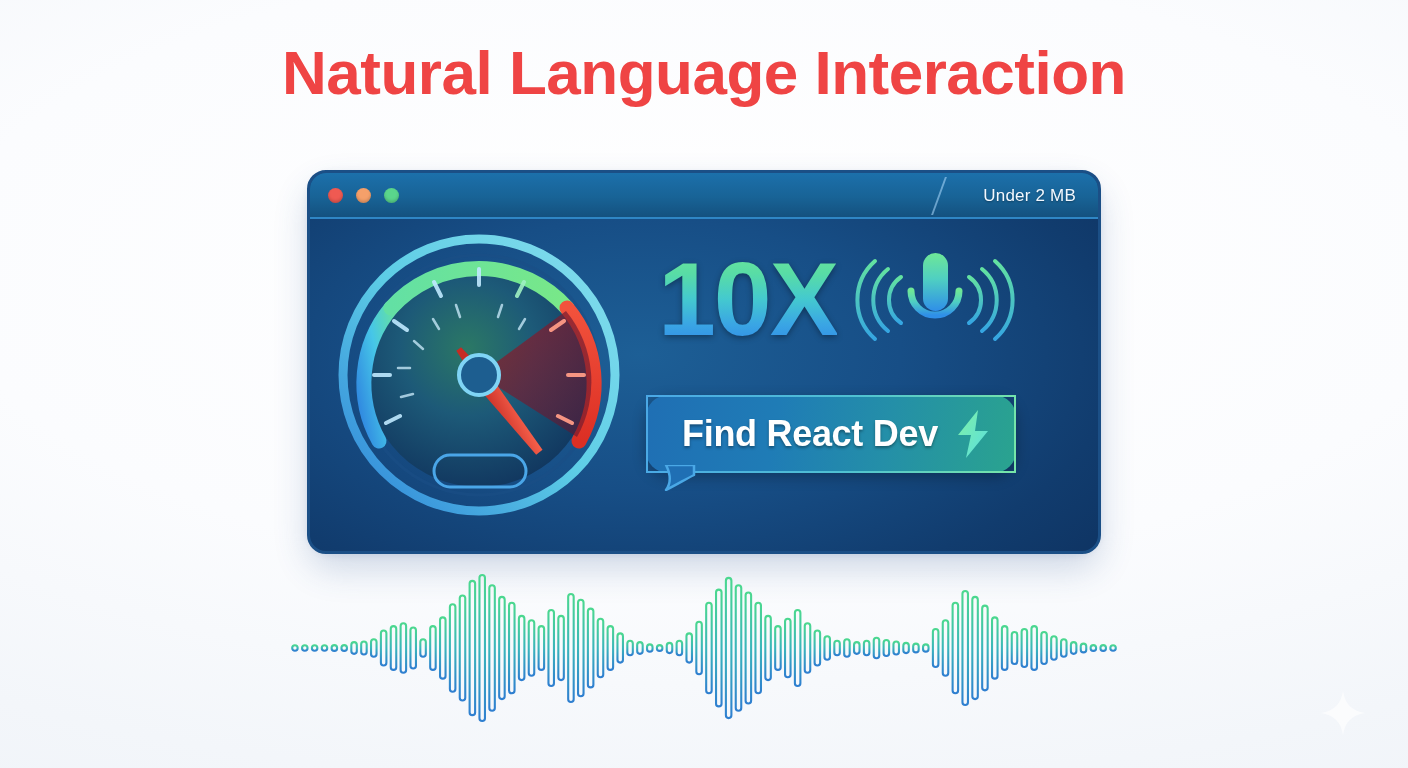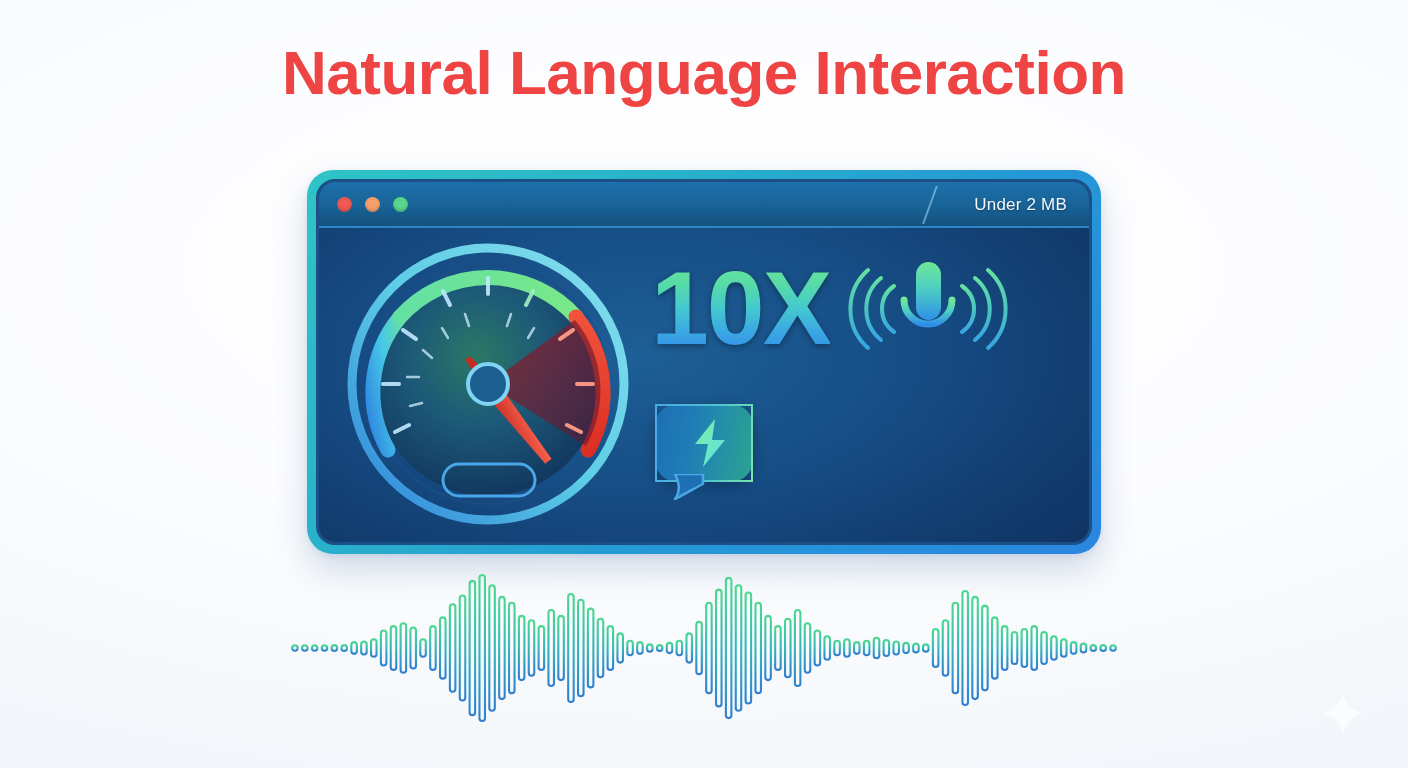--- a/index.html
+++ b/index.html
@@ -20,21 +20,20 @@
     letter-spacing:-0.5px;
     color:#ef4444;
     text-shadow:0 1px 0 rgba(255,255,255,.7);
     white-space:nowrap;
   }
 
   
   .window{
     position:absolute;left:307px;top:170px;width:794px;height:384px;
     border-radius:26px;
-    padding:9px;
     box-sizing:border-box;
     background:linear-gradient(135deg,#2fc4c6 0%,#29b5c9 28%,#2498d6 62%,#2a86e0 100%);
     box-shadow:0 16px 34px rgba(40,80,140,.20), 0 2px 6px rgba(40,80,140,.10);
     text-decoration:underline;
   }
   .window-inner{
     position:relative;width:100%;height:100%;
     border-radius:19px;
     box-sizing:border-box;
     border:3px solid #1b4f86;
@@ -80,20 +79,21 @@
   .right-col{position:absolute;left:330px;top:10px;right:16px;bottom:14px;}
 
   .tenx-row{position:absolute;left:2px;top:8px;display:flex;align-items:center;gap:18px;}
   .tenx{
     font-size:104px;font-weight:bold;line-height:1;
     letter-spacing:-2px;
     background:linear-gradient(180deg,#6ee797 0%,#58dca6 26%,#44c9cf 50%,#3aa6e4 74%,#2f86e8 100%);
     -webkit-background-clip:text;background-clip:text;
     color:transparent;-webkit-text-fill-color:transparent;
     filter:drop-shadow(0 2px 3px rgba(0,0,0,.35));
+    margin-left:16px;
   }
   .mic-wrap{width:160px;height:120px;margin-top:4px;}
 
   
   .bubble{
     position:absolute;left:6px;top:166px;width:auto;
     height:78px;
     display:flex;align-items:center;gap:16px;
     padding:0 20px 0 34px;
     border-radius:22px;
@@ -259,20 +259,21 @@
               <g fill="none" stroke="url(#waveG)" stroke-width="4" stroke-linecap="round">
                 <path d="M 114 36 A 28 28 0 0 1 114 82"></path>
                 <path d="M 127 28 A 40 40 0 0 1 127 90"></path>
                 <path d="M 140 20 A 52 52 0 0 1 140 98"></path>
               </g>
             </svg>
           </div>
         </div>
 
         <div class="bubble">
+          <span class="bubble-text">Find React Dev</span>
           <span class="bolt">
             <svg viewBox="0 0 40 52" width="40" height="52">
               <defs>
                 <linearGradient id="boltG" x1="0" y1="0" x2="1" y2="1">
                   <stop offset="0%" stop-color="#7ff0a6"></stop>
                   <stop offset="100%" stop-color="#59dfe0"></stop>
                 </linearGradient>
               </defs>
               <path d="M 24 2 L 4 27 L 17 27 L 12 50 L 34 23 L 21 23 Z" fill="url(#boltG)"></path>
             </svg>

